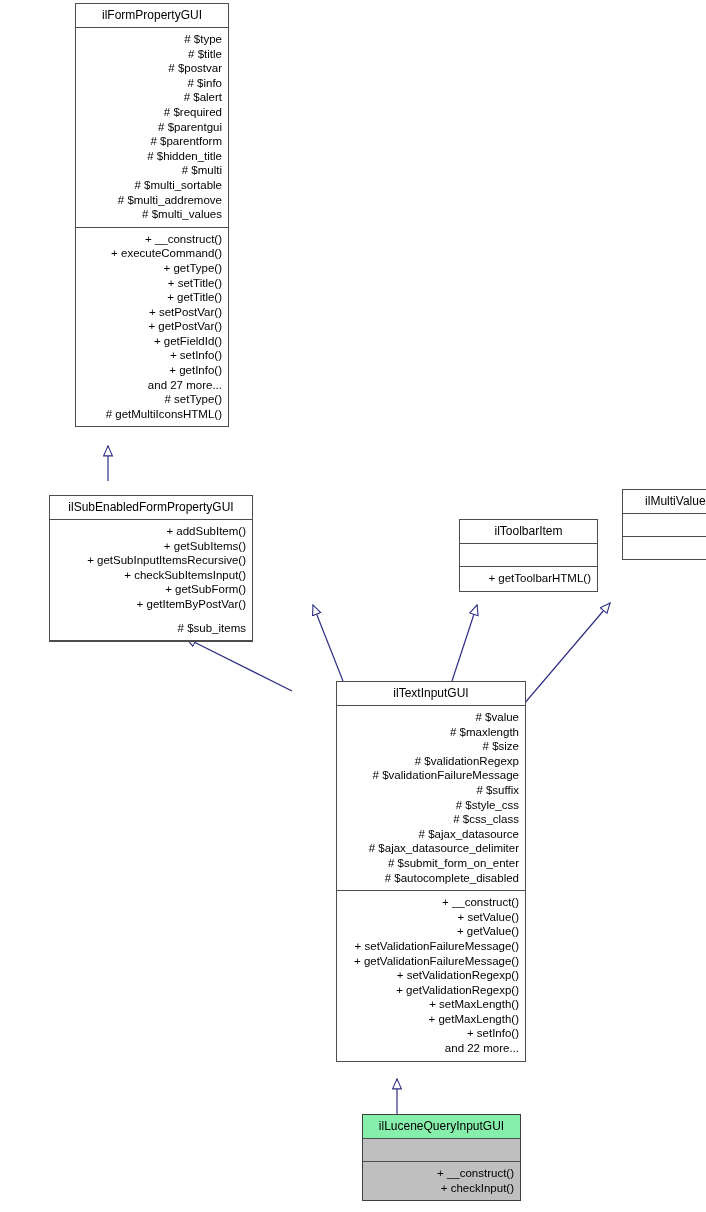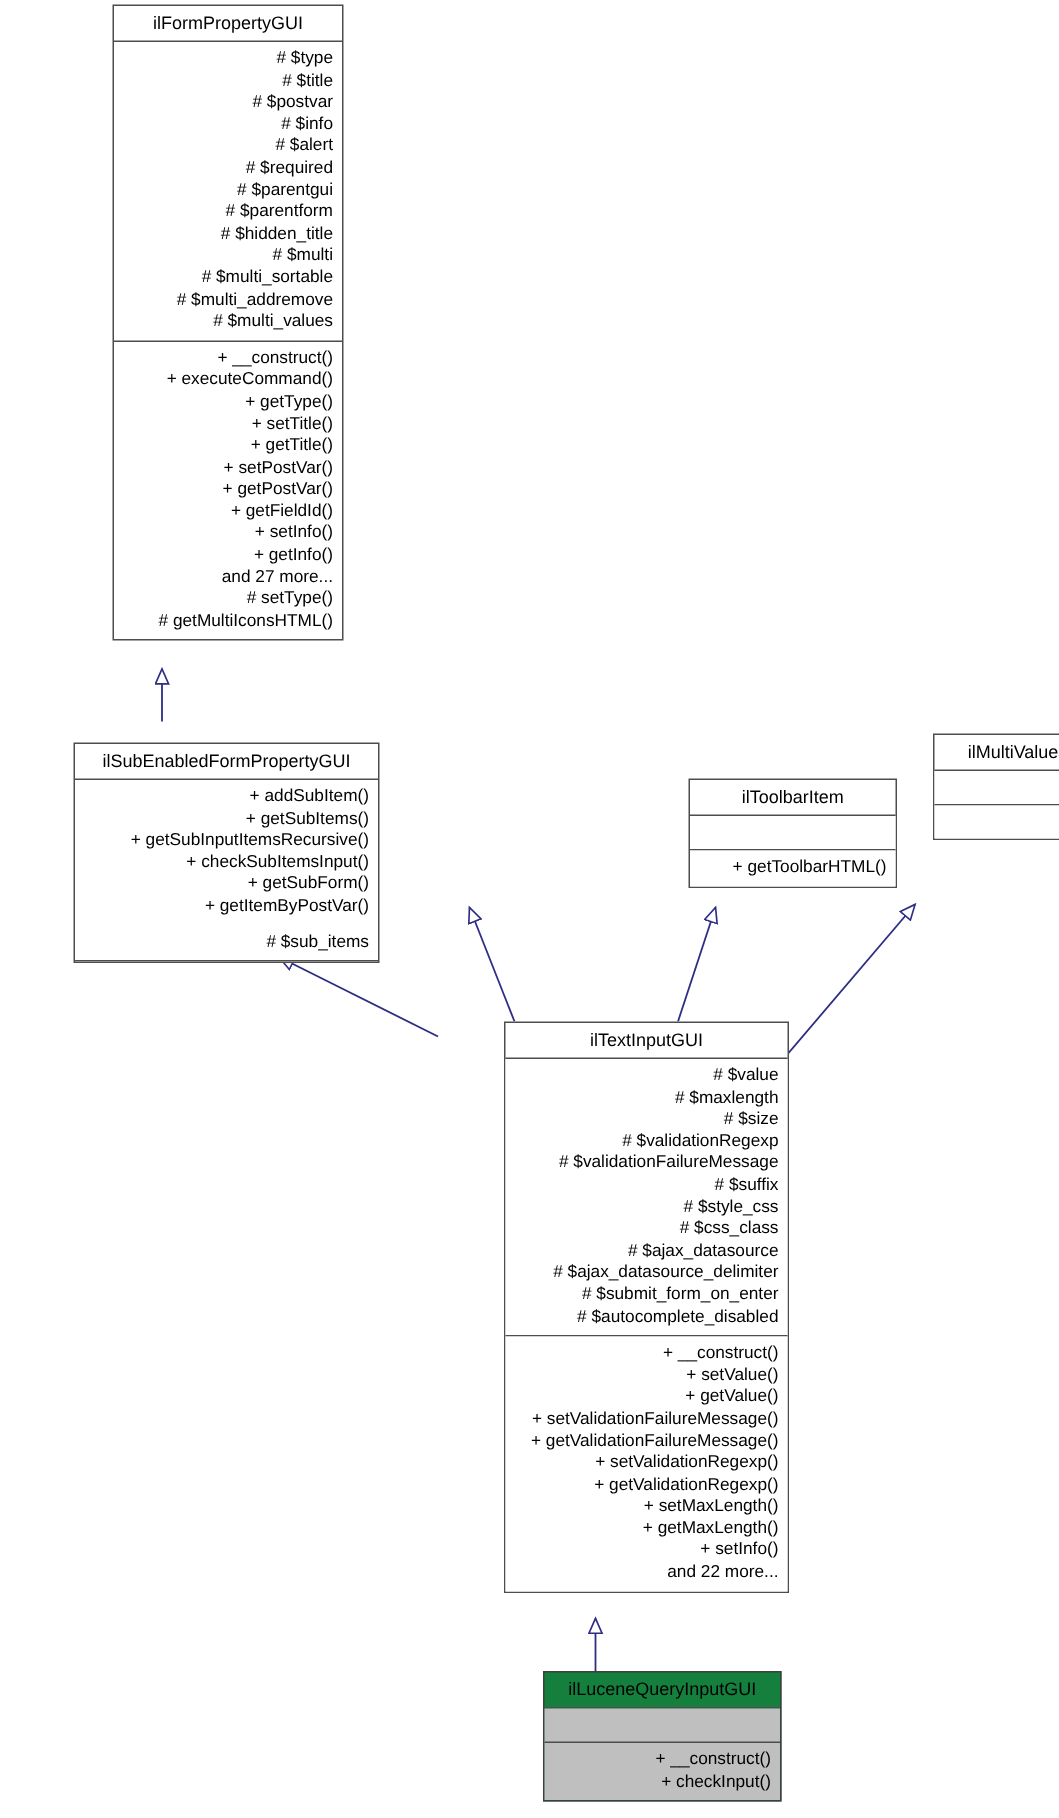--- a/index.html
+++ b/index.html
@@ -30,21 +30,21 @@
     box-sizing: border-box;
     border: 1px solid #4d4d4d;
     background: #ffffff;
     font-size: 11.5px;
     line-height: 14.6px;
     color: #000000;
     z-index: 2;
     margin-left: 44px;
   }
   .uml-class.highlight {
-    background: #15803d;
+    background: #86efac;
     border: 1px solid #3f3f3f;
   }
   .uml-class.highlight .compartment {
     background: #bfbfbf;
   }
   .cls-title {
     text-align: center;
     padding: 4px 6px 5px 6px;
     border-bottom: 1px solid #4d4d4d;
     font-size: 12px;

